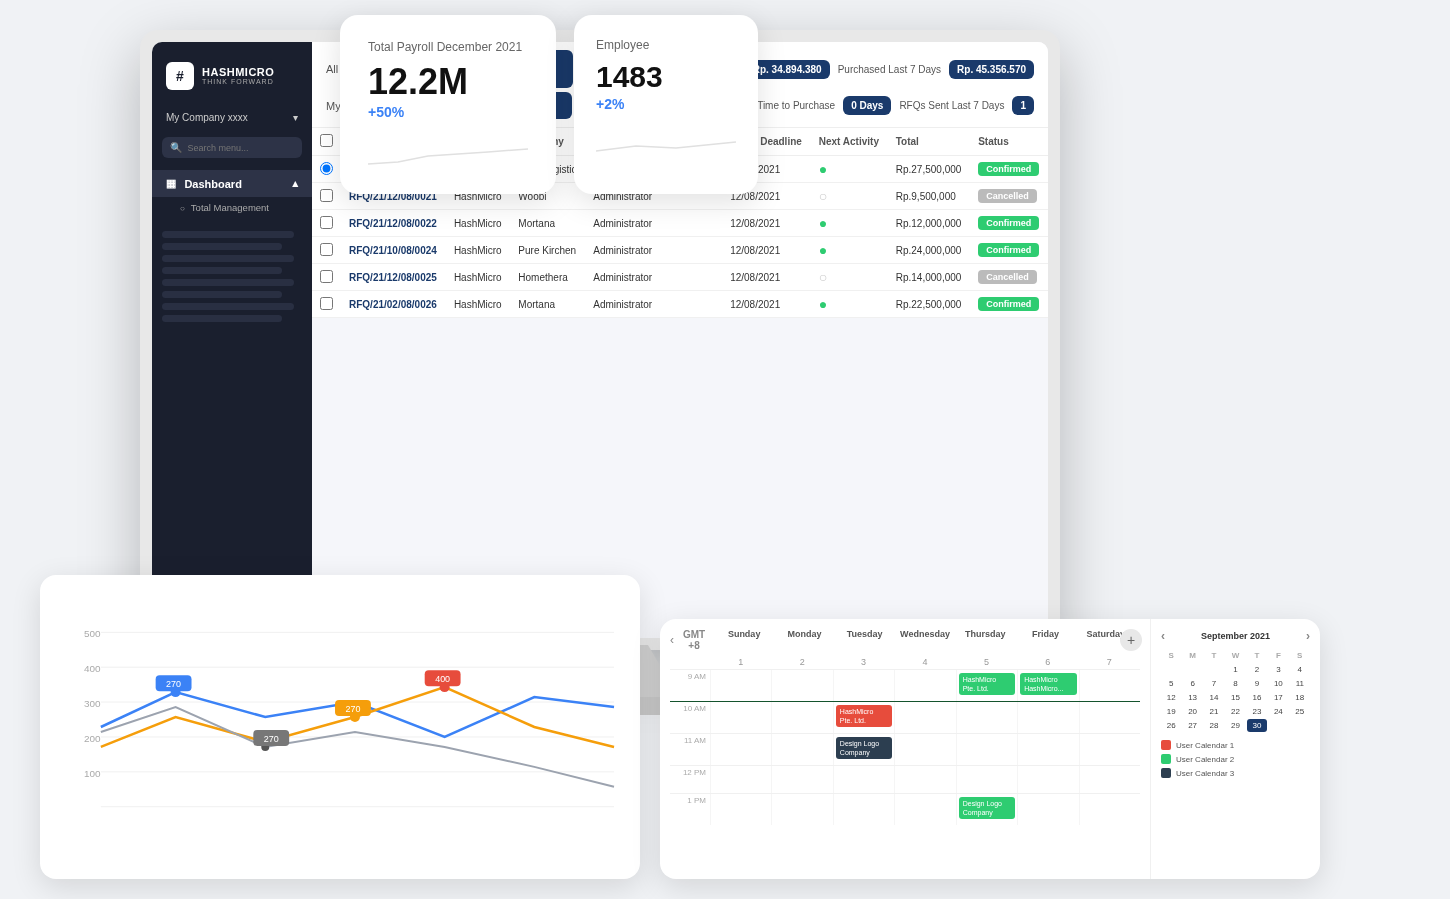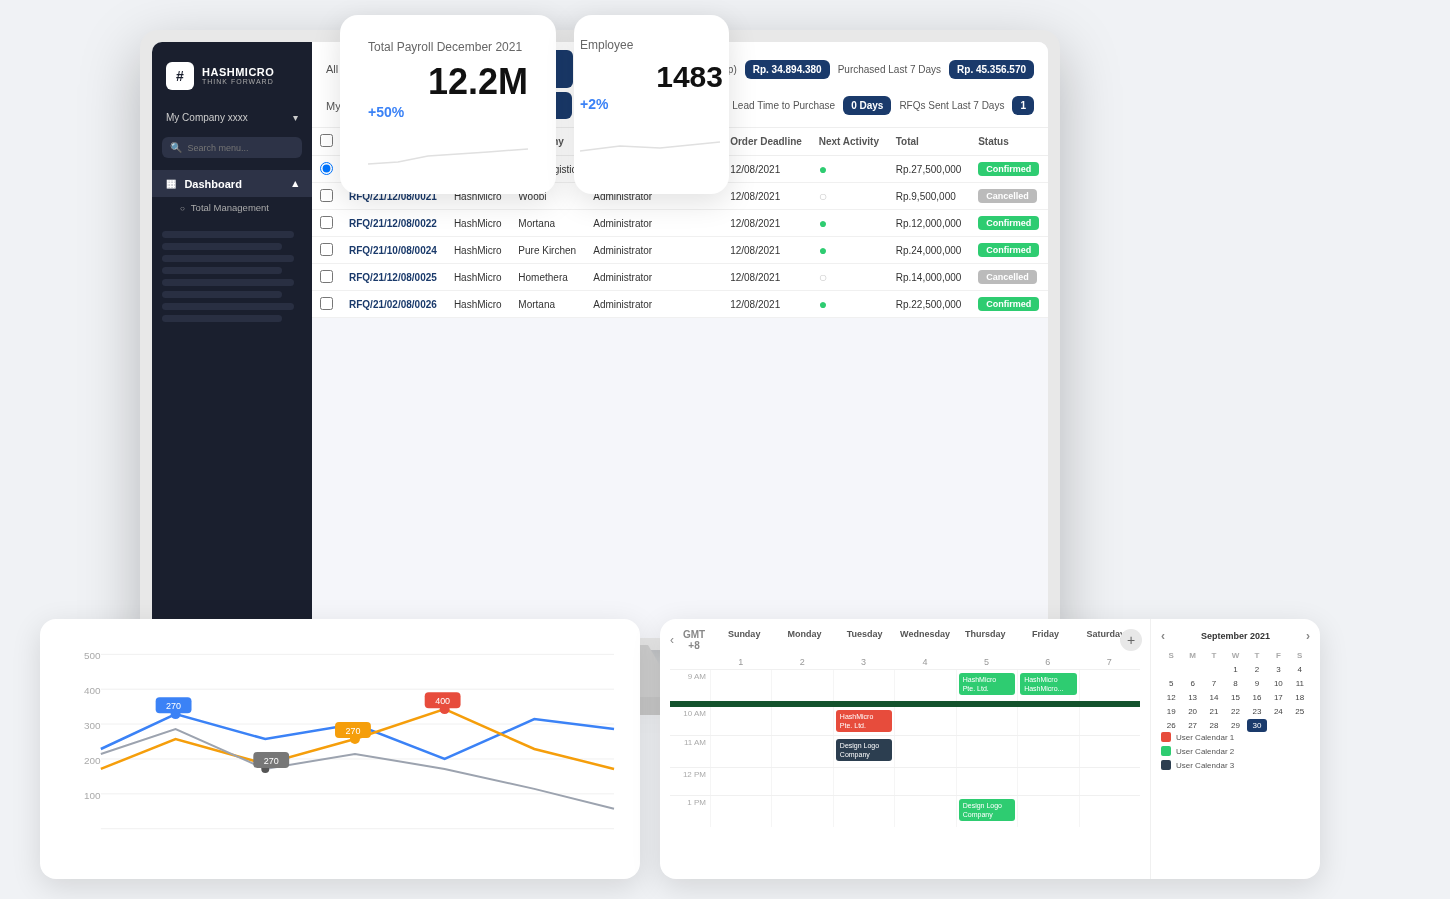--- a/index.html
+++ b/index.html
@@ -268,46 +268,45 @@
       color: #666;
       margin-bottom: 8px;
       line-height: 1.4;
     }
     .stat-card .card-value {
       font-size: 36px;
       font-weight: 800;
       color: #111;
       line-height: 1;
       margin-bottom: 4px;
-      text-align: right;
     }
     .stat-card .card-change {
       font-size: 14px;
       font-weight: 600;
       margin-bottom: 10px;
     }
     .positive { color: #3b82f6; }
     .negative { color: #ef4444; }
     .card-sparkline {
       height: 40px;
       margin-top: 4px;
     }
     .stat-card-sm {
       min-width: 155px;
-      padding: 22px 6px 14px;
+      padding: 22px 22px 14px;
     }
     .stat-card-sm .card-value { font-size: 30px; }
 
     
     .chart-panel {
       position: absolute;
       bottom: 20px;
       left: 40px;
       width: 600px;
-      height: 260px;
+      height: 304px;
       background: #fff;
       border-radius: 16px;
       box-shadow: 0 8px 30px rgba(0,0,0,0.12);
       padding: 16px;
       overflow: hidden;
     }
     .chart-area {
       width: 100%;
       height: 100%;
     }
@@ -369,21 +368,21 @@
       display: grid;
       grid-template-columns: repeat(7, 1fr);
       gap: 1px;
       text-align: center;
       font-size: 8px;
     }
     .mini-day-header { color: #aaa; padding: 2px 0; font-weight: 600; }
     .mini-day { padding: 2px 0; color: #444; cursor: pointer; border-radius: 3px; }
     .mini-day.today { background: #1a3a6b; color: #fff; border-radius: 3px; }
     .mini-day.other-month { color: #ccc; }
-    .legend-items { }
+    .legend-items { margin-top: 8px; }
     .legend-item {
       display: flex;
       align-items: center;
       gap: 5px;
       font-size: 8px;
       color: #555;
       margin-bottom: 4px;
     }
     .legend-dot {
       width: 10px;
@@ -689,21 +688,21 @@
           <div style="border-left:1px solid #f5f5f5;"></div>
           <div style="border-left:1px solid #f5f5f5; padding:2px;">
             <div class="cal-event ev-green">HashMicro<br>Pte. Ltd.</div>
           </div>
           <div style="border-left:1px solid #f5f5f5; padding:2px;">
             <div class="cal-event ev-green">HashMicro<br>HashMicro...</div>
           </div>
           <div style="border-left:1px solid #f5f5f5;"></div>
         </div>
 
-        <div style="display:grid; grid-template-columns: 40px repeat(7, 1fr); min-height:32px; border-top:6px solid #14532d;">
+        <div style="display:grid; grid-template-columns: 40px repeat(7, 1fr); min-height:32px; border-top:1px solid #14532d;">
           <div style="font-size:8px;color:#aaa;text-align:right;padding-right:4px;padding-top:2px;">10 AM</div>
           <div style="border-left:1px solid #f5f5f5;"></div>
           <div style="border-left:1px solid #f5f5f5;"></div>
           <div style="border-left:1px solid #f5f5f5; padding:2px;">
             <div class="cal-event ev-red">HashMicro<br>Pte. Ltd.</div>
           </div>
           <div style="border-left:1px solid #f5f5f5;"></div>
           <div style="border-left:1px solid #f5f5f5;"></div>
           <div style="border-left:1px solid #f5f5f5;"></div>
           <div style="border-left:1px solid #f5f5f5;"></div>

